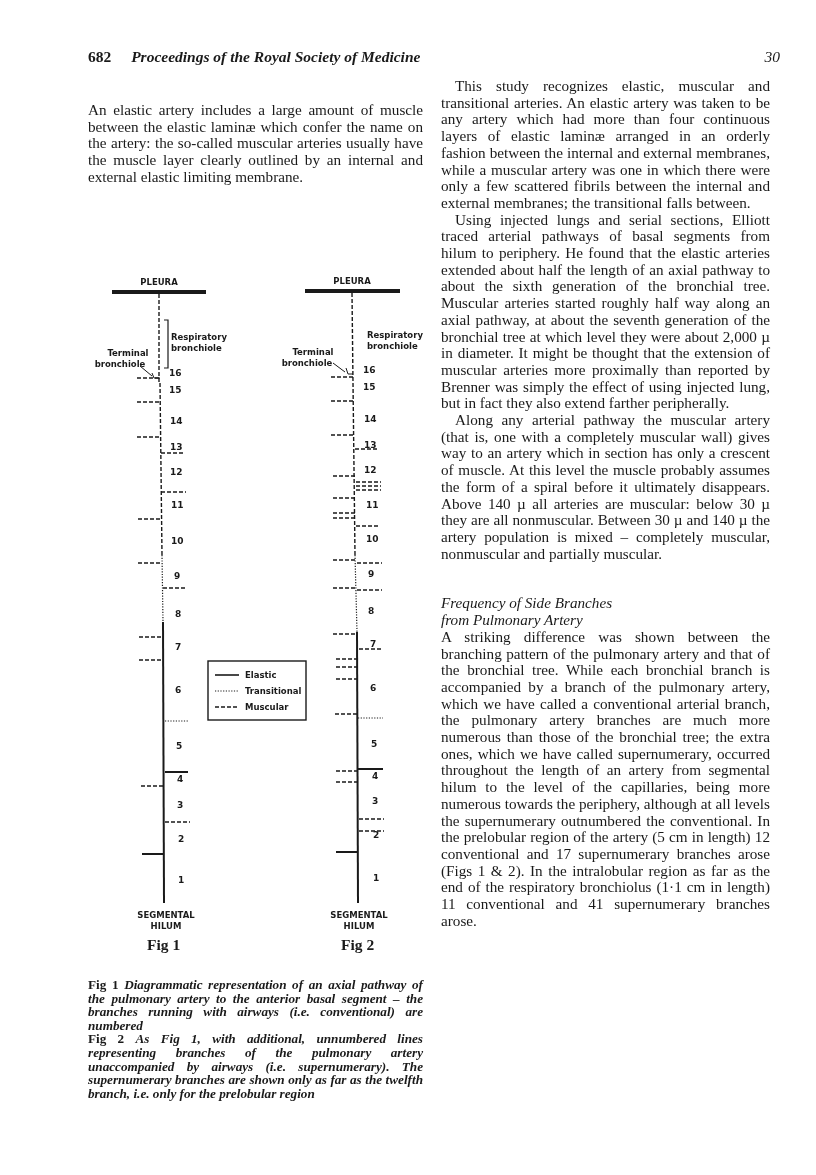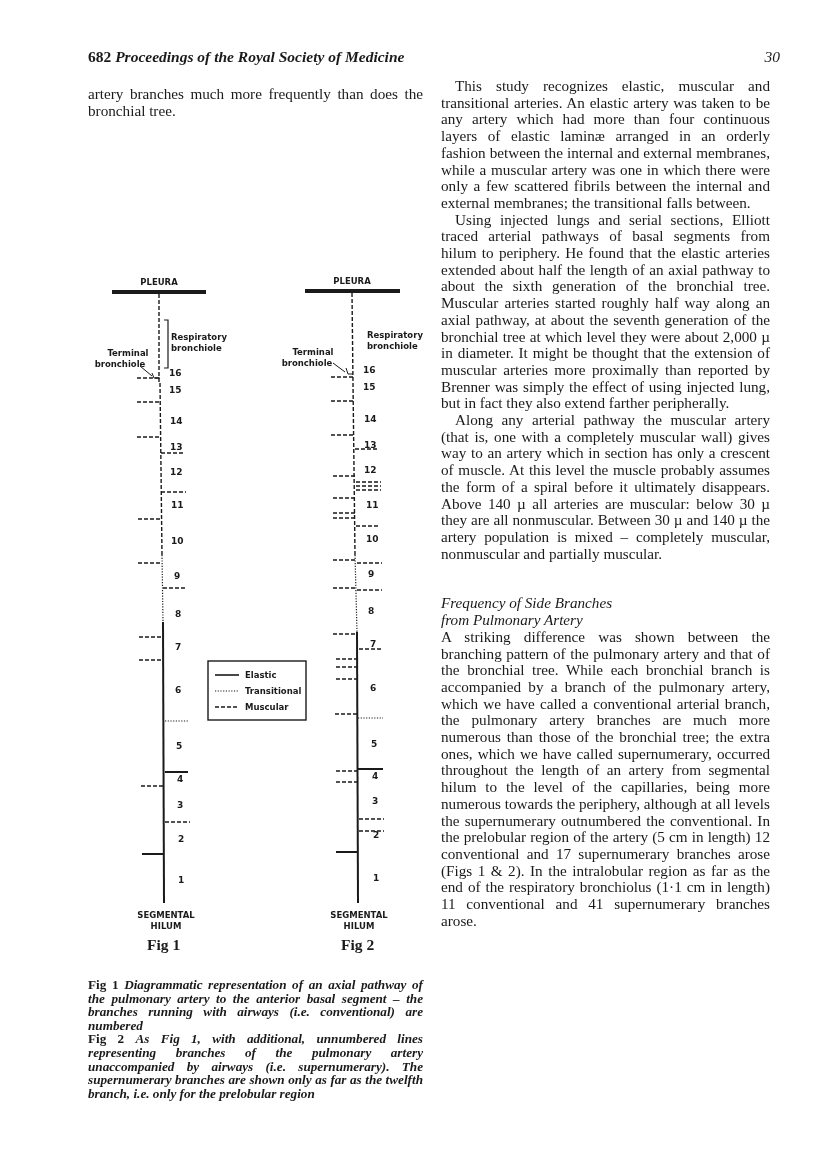--- a/index.html
+++ b/index.html
@@ -1,20 +1,20 @@
 <!DOCTYPE html>
 <html><head>
 <meta charset="utf-8">
 <style>
   html, body { margin:0; padding:0; background:#ffffff; }
   body { width:816px; height:1175px; position:relative; overflow:hidden; color:#1a1a1a;
          font-family:"Liberation Serif", "DejaVu Serif", serif; }
   .header { position:absolute; top:48px; left:88px; width:692px; height:20px; font-size:15.5px; }
   .header .pno { font-weight:bold; }
-  .header .journal { font-style:italic; font-weight:bold; margin-left:0; }
+  .header .journal { font-style:italic; font-weight:bold; margin-left:16px; }
   .header .right { position:absolute; right:0; top:0; font-style:italic; font-weight:normal; }
   .col { position:absolute; font-size:15.2px; line-height:16.7px; text-align:justify; }
   .col p { margin:0; }
   .col .ind { text-indent:14px; }
   .col .h { font-style:italic; text-align:left; }
   .gap { height:16px; }
   #leftcol { left:88px; top:86px; width:335px; }
   #rightcol { left:441px; top:78px; width:329px; }
   .caption { position:absolute; left:88px; top:978px; width:335px; font-size:13.2px; line-height:13.6px; text-align:justify; }
   .caption .fl { font-style:normal; font-weight:bold; }
@@ -25,22 +25,22 @@
 </head>
 <body>
 
 <div class="header">
   <span class="pno">682</span>
   <span class="journal">Proceedings of the Royal Society of Medicine</span>
   <span class="right">30</span>
 </div>
 
 <div class="col" id="leftcol">
-  <p>artery branches much more frequently than does the bronchial tree.</p>
   <div class="gap"></div>
+  <p>An elastic artery includes a large amount of muscle between the elastic laminæ which confer the name on the artery: the so-called muscular arteries usually have the muscle layer clearly outlined by an internal and external elastic limiting membrane.</p>
 </div>
 
 <svg style="position:absolute;left:80px;top:270px;" width="380" height="690" viewBox="80 270 380 690">
   <g stroke="#1a1a1a" fill="none">
 
     <line x1="112" y1="292" x2="206" y2="292" stroke-width="4"></line>
 
     <line x1="159" y1="294" x2="159" y2="383" stroke-width="1.4" stroke-dasharray="4,2"></line>
     <line x1="160" y1="383" x2="162" y2="555" stroke-width="1.4" stroke-dasharray="4,2"></line>
 

